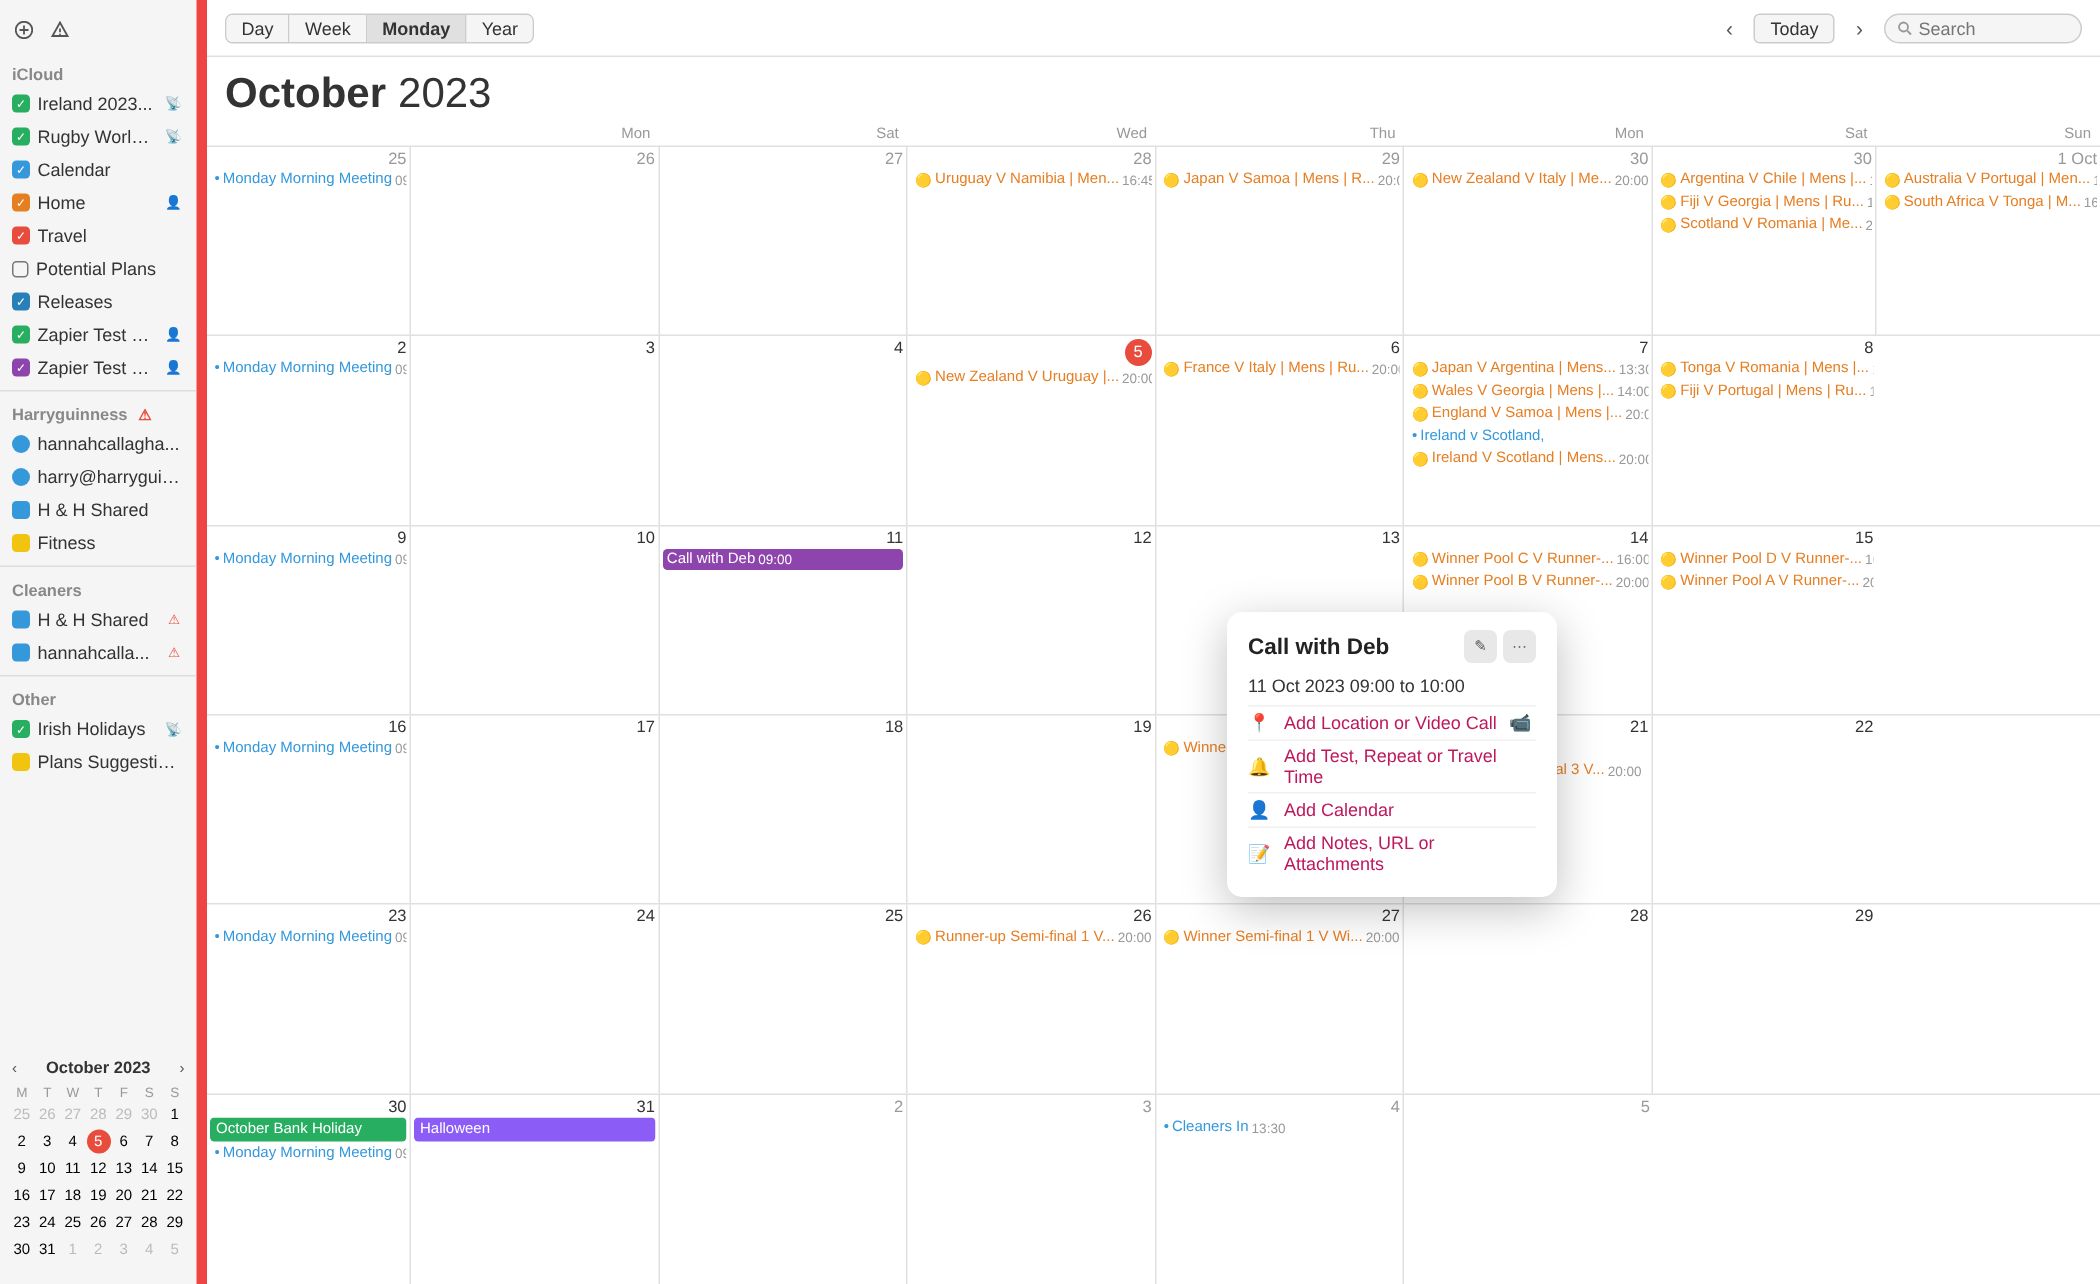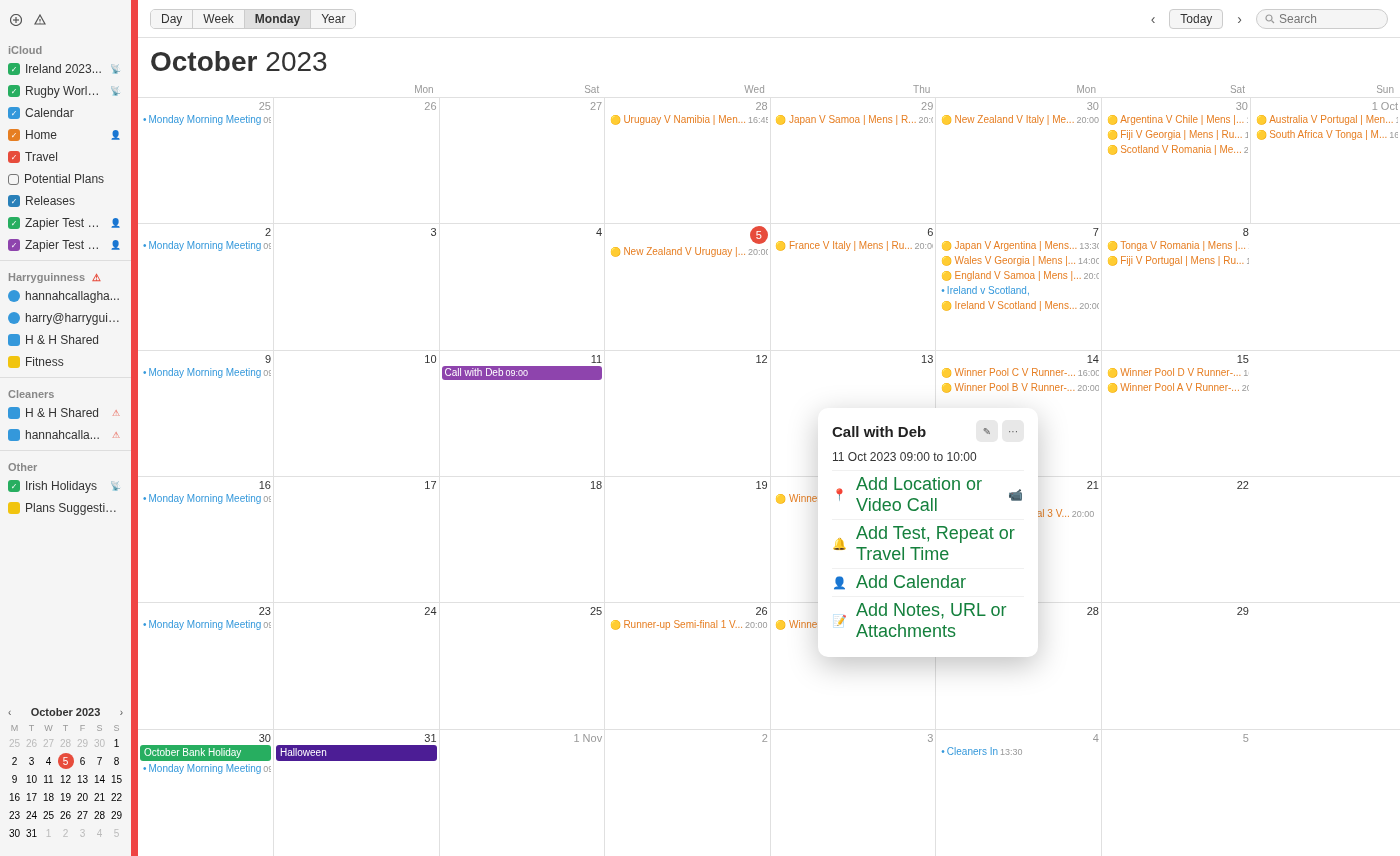--- a/index.html
+++ b/index.html
@@ -154,21 +154,21 @@
     .popup-title { font-size: 15px; font-weight: 600; color: #222; }
     .popup-btns { display: flex; gap: 4px; }
     .popup-btn {
       width: 22px; height: 22px; border-radius: 5px; background: #e8e8e8;
       display: flex; align-items: center; justify-content: center; cursor: pointer;
       font-size: 10px; color: #555;
     }
     .popup-row { display: flex; align-items: center; gap: 8px; padding: 3px 0; border-top: 1px solid #f0f0f0; }
     .popup-row:first-of-type { border-top: none; }
     .popup-row-icon { width: 16px; height: 16px; flex-shrink: 0; display: flex; align-items: center; justify-content: center; color: #888; font-size: 12px; }
-    .popup-row-text { font-size: 18px; color: #15803d; }
+    .popup-row-text { font-size: 12px; color: #be185d; }
     .popup-datetime { font-size: 12px; color: #333; margin-bottom: 6px; }
   </style>
 </head>
 <body>
 
 <div id="sidebar">
   <div id="sidebar-toolbar">
     <div class="sidebar-icon-btn">
       <svg width="12" height="12" viewBox="0 0 12 12">
           <circle cx="6" cy="6" r="5.5" fill="none" stroke="#555" stroke-width="1.2"></circle>
@@ -634,25 +634,22 @@
         <div class="cal-cell">
           <div class="day-number current-month">30</div>
           <div class="cal-events">
             <div class="cal-event allday" style="background:#27ae60;color:white;border-radius:3px;padding:1px 4px;">October Bank Holiday</div>
             <div class="cal-event dot-style" style="color:#3498db;">Monday Morning Meeting <span style="color:#999;font-size:9px;">09:00</span></div>
           </div>
         </div>
         <div class="cal-cell">
           <div class="day-number current-month">31</div>
           <div class="cal-events">
-            <div class="cal-event allday" style="background:#4c1d95;color:white;border-radius:3px;padding:1px 4px;">Halloween</div>
-          </div>
-        </div>
-        <div class="cal-cell">
-          <div class="day-number" style="color:#999;">1 Nov</div>
+            <div class="cal-event allday" style="background:#8b5cf6;color:white;border-radius:3px;padding:1px 4px;">Halloween</div>
+          </div>
         </div>
         <div class="cal-cell">
           <div class="day-number" style="color:#999;">2</div>
         </div>
         <div class="cal-cell">
           <div class="day-number" style="color:#999;">3</div>
         </div>
         <div class="cal-cell">
           <div class="day-number" style="color:#999;">4</div>
           <div class="cal-events">

